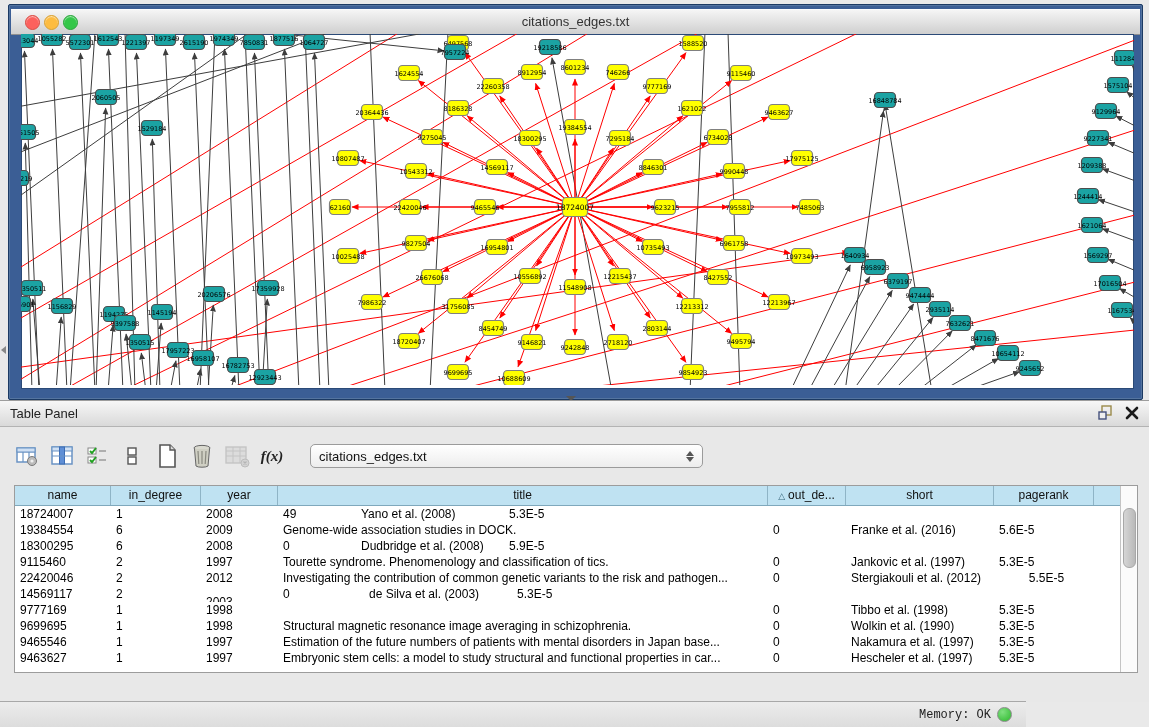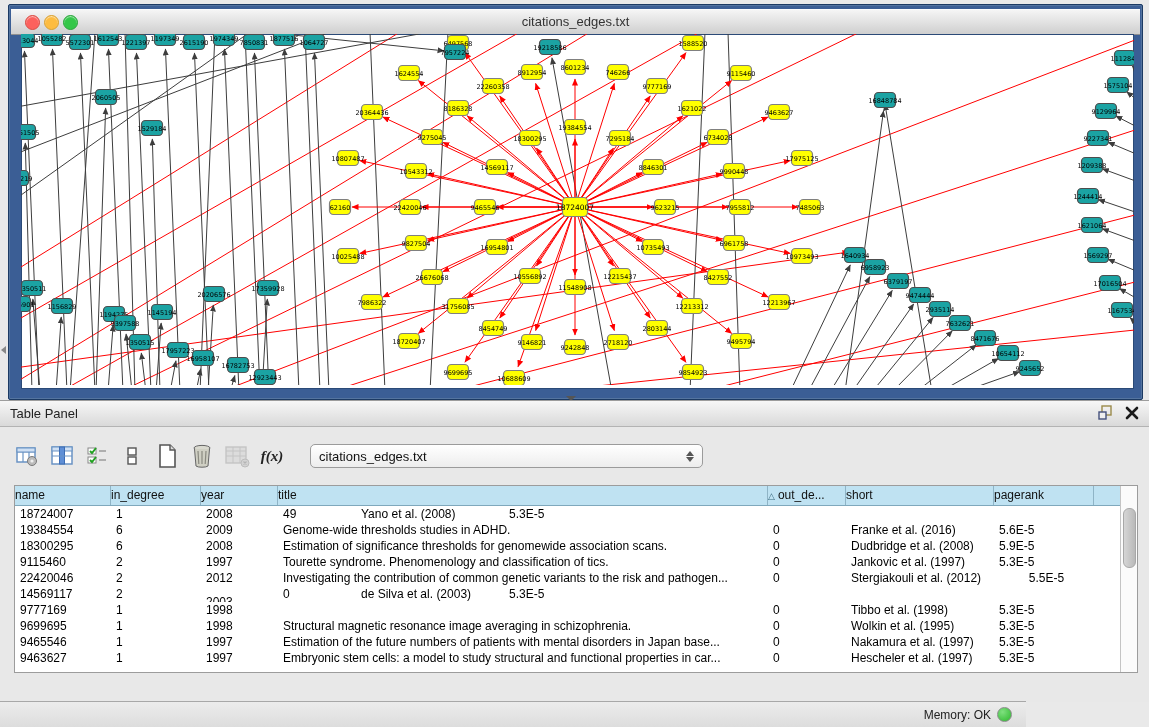--- a/index.html
+++ b/index.html
@@ -72,21 +72,21 @@
   
   .tbl-wrap{
     position:absolute;left:14px;top:84px;width:1122px;height:186px;
     background:#ffffff;border:1px solid #9c9c9c;overflow:hidden;
   }
   .tbl-scroll{position:absolute;right:0;top:0;bottom:0;width:16px;background:#fbfbfb;border-left:1px solid #c4c4c4;}
   .tbl-thumb{position:absolute;left:2px;top:22px;width:11px;height:58px;background:linear-gradient(90deg,#d6d6d6,#b9b9b9);border:1px solid #a8a8a8;border-radius:6px;}
   .tbl-head{display:flex;height:19px;background:#bfe2f2;border-bottom:1px solid #7fa8bc;}
   .tbl-head .hcell{
     box-sizing:border-box;border-right:1px solid #8fb4c6;
-    font-size:12px;color:#111;line-height:18px;
+    font-size:12px;color:#111;text-align:center;line-height:18px;
     overflow:hidden;white-space:nowrap;
   }
   .sort-tri{font-size:9px;color:#3a697e;margin-right:3px;}
   .tbl-body .trow{display:flex;height:16px;}
   .tbl-body .tcell{
     box-sizing:border-box;font-size:12px;color:#000;line-height:16px;
     padding-left:5px;overflow:hidden;white-space:nowrap;text-overflow:ellipsis;
   }
   
   .seg-tabs{
@@ -98,21 +98,21 @@
   }
   .seg-btn{
     padding:0 14px;font-size:13px;line-height:20px;color:#111;background:transparent;
     border:none;border-right:1px solid #b5b5b5;
   }
   .seg-btn:last-child{border-right:none;}
   .seg-btn.selected{background:linear-gradient(#7b7b7b,#696969);color:#efefef;}
   
   .status-bar{
     position:absolute;left:0;top:701px;width:1026px;height:26px;
-    background:linear-gradient(#ececec,#dcdcdc);border-top:1px solid #a8a8a8;
+    background:linear-gradient(#ececec,#dcdcdc);border-top:1px solid #a8a8a8;font-family:Liberation Mono, monospace;
   }
   .mem{position:absolute;right:14px;top:5px;display:flex;align-items:center;gap:6px;font-size:12px;color:#222;}
   .mem-dot{width:13px;height:13px;border-radius:50%;background:radial-gradient(circle at 35% 30%,#7fe07f,#2db82d);border:1px solid #8a8a8a;}
   .edge-mark{position:absolute;left:1px;top:346px;width:0;height:0;border-top:4px solid transparent;border-bottom:4px solid transparent;border-right:5px solid #888;}
 </style>
 </head>
 <body>
 
 <div class="net-window">
   <div class="net-titlebar">
@@ -582,30 +582,29 @@
           <div class="tcell" style="width: 90px;">1</div>
           <div class="tcell" style="width: 77px;">2008</div>
           <div class="tcell" style="width: 78px;">49</div>
           <div class="tcell" style="width: 148px;">Yano et al. (2008)</div>
           <div class="tcell" style="width: 100px;">5.3E-5</div>
         </div>
         <div class="trow">
           <div class="tcell" style="width: 96px;">19384554</div>
           <div class="tcell" style="width: 90px;">6</div>
           <div class="tcell" style="width: 77px;">2009</div>
-          <div class="tcell" style="width: 490px;">Genome-wide thresholds studies in ADHD.</div>
+          <div class="tcell" style="width: 490px;">Genome-wide association studies in DOCK.</div>
           <div class="tcell" style="width: 78px;">0</div>
           <div class="tcell" style="width: 148px;">Franke et al. (2016)</div>
           <div class="tcell" style="width: 100px;">5.6E-5</div>
         </div>
         <div class="trow">
           <div class="tcell" style="width: 96px;">18300295</div>
           <div class="tcell" style="width: 90px;">6</div>
           <div class="tcell" style="width: 77px;">2008</div>
-          <div class="tcell" style="width: 490px;">Estimation of significance thresholds for genomewide association scans.</div>
           <div class="tcell" style="width: 78px;">0</div>
           <div class="tcell" style="width: 148px;">Dudbridge et al. (2008)</div>
           <div class="tcell" style="width: 100px;">5.9E-5</div>
         </div>
         <div class="trow">
           <div class="tcell" style="width: 96px;">9115460</div>
           <div class="tcell" style="width: 90px;">2</div>
           <div class="tcell" style="width: 77px;">1997</div>
           <div class="tcell" style="width: 490px;">Tourette syndrome. Phenomenology and classification of tics.</div>
           <div class="tcell" style="width: 78px;">0</div>
@@ -619,39 +618,39 @@
           <div class="tcell" style="width: 490px;">Investigating the contribution of common genetic variants to the risk and pathogen...</div>
           <div class="tcell" style="width: 78px;">0</div>
           <div class="tcell" style="width: 148px;">Stergiakouli et al. (2012)</div>
           <div class="tcell" style="width: 100px; text-align: center;">5.5E-5</div>
         </div>
         <div class="trow">
           <div class="tcell" style="width: 96px;">14569117</div>
           <div class="tcell" style="width: 90px;">2</div>
           <div class="tcell" style="width: 77px; margin-top: 8px;">2003</div>
           <div class="tcell" style="width: 78px;">0</div>
-          <div class="tcell" style="width: 148px;">de Silva et al. (2003)</div>
+          <div class="tcell" style="width: 148px; margin-left: 8px;">de Silva et al. (2003)</div>
           <div class="tcell" style="width: 100px;">5.3E-5</div>
         </div>
         <div class="trow">
           <div class="tcell" style="width: 96px;">9777169</div>
           <div class="tcell" style="width: 90px;">1</div>
           <div class="tcell" style="width: 77px;">1998</div>
           <div class="tcell" style="width: 490px; margin-top: 40px;">Corpus callosum shape and size in male patients with schizophrenia.</div>
           <div class="tcell" style="width: 78px;">0</div>
           <div class="tcell" style="width: 148px;">Tibbo et al. (1998)</div>
           <div class="tcell" style="width: 100px;">5.3E-5</div>
         </div>
         <div class="trow">
           <div class="tcell" style="width: 96px;">9699695</div>
           <div class="tcell" style="width: 90px;">1</div>
           <div class="tcell" style="width: 77px;">1998</div>
           <div class="tcell" style="width: 490px;">Structural magnetic resonance image averaging in schizophrenia.</div>
           <div class="tcell" style="width: 78px;">0</div>
-          <div class="tcell" style="width: 148px;">Wolkin et al. (1995)</div>
+          <div class="tcell" style="width: 148px;">Wolkin et al. (1990)</div>
           <div class="tcell" style="width: 100px;">5.3E-5</div>
         </div>
         <div class="trow">
           <div class="tcell" style="width: 96px;">9465546</div>
           <div class="tcell" style="width: 90px;">1</div>
           <div class="tcell" style="width: 77px;">1997</div>
           <div class="tcell" style="width: 490px;">Estimation of the future numbers of patients with mental disorders in Japan base...</div>
           <div class="tcell" style="width: 78px;">0</div>
           <div class="tcell" style="width: 148px;">Nakamura et al. (1997)</div>
           <div class="tcell" style="width: 100px;">5.3E-5</div>

